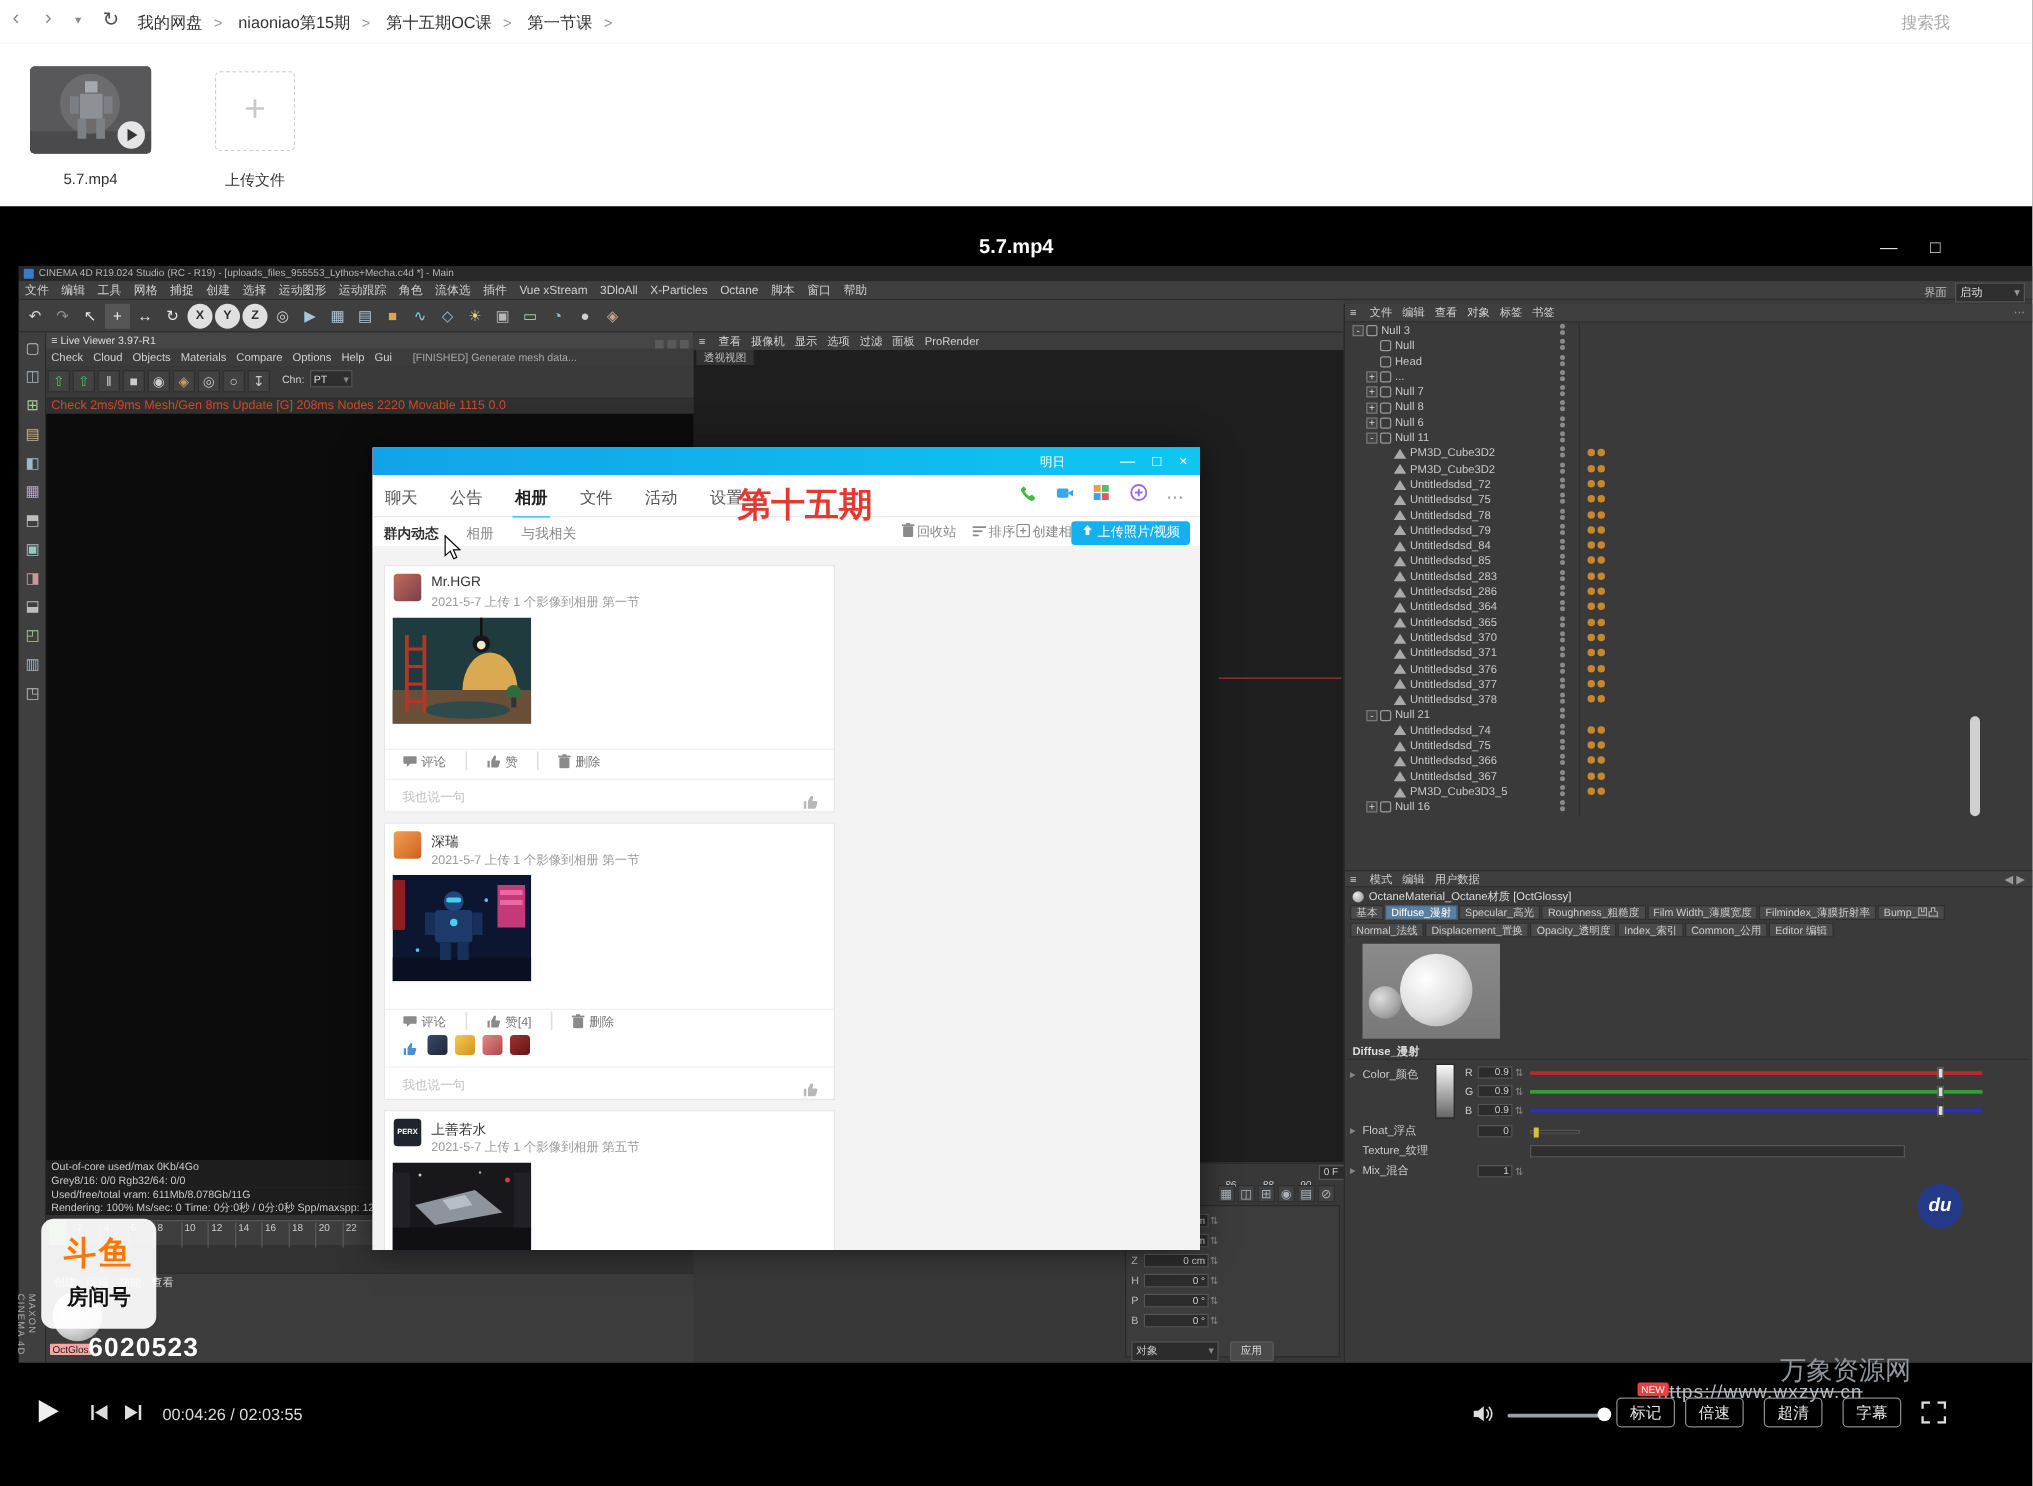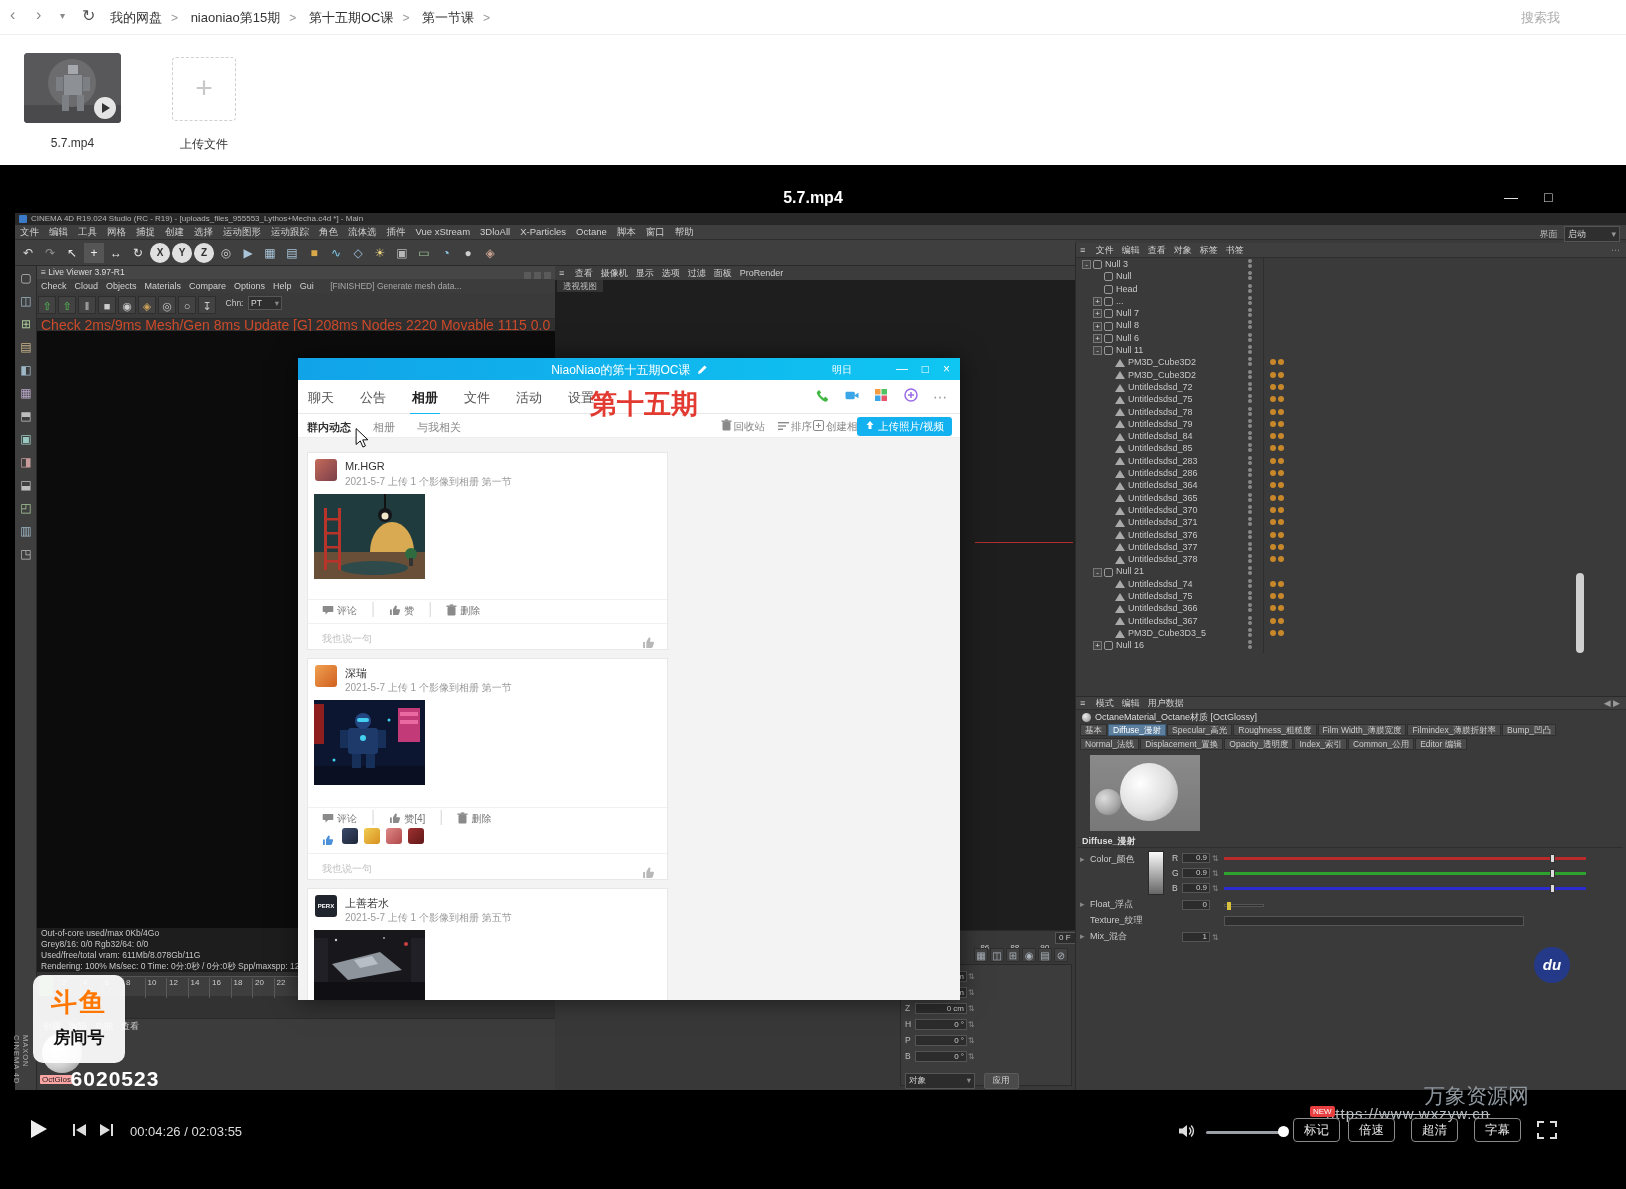--- a/index.html
+++ b/index.html
@@ -42,21 +42,21 @@
   .lv{position:absolute;left:22px;top:53px;width:518px;height:824px;background:#323232;}
   .lv-header{position:absolute;left:0;top:0;width:100%;height:13px;background:#464646;font-size:8.5px;line-height:13px;color:#ddd;padding-left:4px;}
   .hdot{display:inline-block;width:7px;height:7px;background:#5a5a5a;margin-left:3px;vertical-align:middle;}
   .lv-menus{position:absolute;left:0;top:13px;width:100%;height:14px;background:#3c3c3c;line-height:14px;white-space:nowrap;}
   .lv-status{margin-left:10px;font-size:8.5px;color:#a8a8a8;}
   .lv-toolbar{position:absolute;left:0;top:27px;width:100%;height:26px;background:#3a3a3a;border-bottom:1px solid #2a2a2a;padding-top:3px;white-space:nowrap;}
   .lvi{display:inline-block;width:18px;height:18px;margin:0 1px;text-align:center;line-height:18px;font-size:11px;color:var(--c,#ccc);background:#424242;border:1px solid #2e2e2e;cursor:pointer;vertical-align:top;}
   .chn-label{font-size:8.5px;color:#ccc;margin:0 2px 0 6px;}
   .chn-box{display:inline-block;width:34px;background:#2e2e2e;border:1px solid #555;color:#ddd;font-size:8.5px;padding:1px 2px;cursor:pointer;}
   .chn-box .cv{float:right;color:#888;}
-  .lv-red{position:absolute;left:0;top:53px;width:100%;height:12px;background:#303030;color:#cc4a2a;font-size:14px;line-height:12px;padding-left:4px;white-space:nowrap;}
+  .lv-red{position:absolute;left:0;top:53px;width:100%;height:12px;background:#303030;color:#cc4a2a;font-size:10px;line-height:12px;padding-left:4px;white-space:nowrap;}
   .lv-view{position:absolute;left:0;top:65px;width:100%;height:597px;background:#0c0c0c;}
   .gline{font-size:8.5px;color:#c8c8c8;line-height:11px;padding-left:4px;white-space:nowrap;background:#1d1d1d;}
   .lv-gpustats{position:absolute;left:0;top:662px;width:300px;}
   .lv-ruler{position:absolute;left:0;top:710px;width:100%;height:20px;background:#3e3e3e;border-top:1px solid #555;white-space:nowrap;}
   .tick{display:inline-block;width:21.5px;height:20px;border-left:1px solid #5a5a5a;font-size:8px;color:#ccc;padding-left:2px;}
   .playhead{position:absolute;left:2px;top:0;width:14px;height:20px;background:rgba(70,160,70,.8);}
   .lv-framebar{position:absolute;left:0;top:733px;width:100%;height:16px;}
   .fbox{position:absolute;top:2px;height:12px;background:#2c2c2c;border:1px solid #555;font-size:8px;color:#ccc;line-height:10px;padding:0 3px;}
   .ftrack{position:absolute;left:56px;top:3px;width:190px;height:10px;background:#2e2e2e;border:1px solid #555;}
   .fthumb{position:absolute;left:2px;top:1px;width:60px;height:6px;background:#5a5a5a;}
@@ -619,26 +619,20 @@
           <span class="pv">1</span>
           <span class="ch-ud" style="left:136px;">⇅</span>
         </div>
       </div>
 
       <div class="maxon">MAXON CINEMA 4D</div>
     </div>
 
     <div class="qq">
       <div class="qq-title">
-        <div class="qq-title-text">
-          <span>NiaoNiao的第十五期OC课</span>
-          <svg width="10" height="10" viewBox="0 0 10 10" style="vertical-align:-1px;margin-left:3px;">
-              <path d="M1 9l.8-2.8L7.6.4l2 2L3.8 8.2z" fill="#fff"></path>
-            </svg>
-        </div>
         <span class="qq-extra">明日</span>
         <span class="qq-wbtn" style="right:52px;">—</span>
         <span class="qq-wbtn" style="right:31px;">□</span>
         <span class="qq-wbtn" style="right:10px;">×</span>
       </div>
       <div class="qq-tabs">
         <span>
           
         <span class="qq-tab"><span>聊天</span></span><span class="qq-tab"><span>公告</span></span><span class="qq-tab on"><span>相册</span></span><span class="qq-tab"><span>文件</span></span><span class="qq-tab"><span>活动</span></span><span class="qq-tab"><span>设置</span></span></span>
         <span class="qicons">

